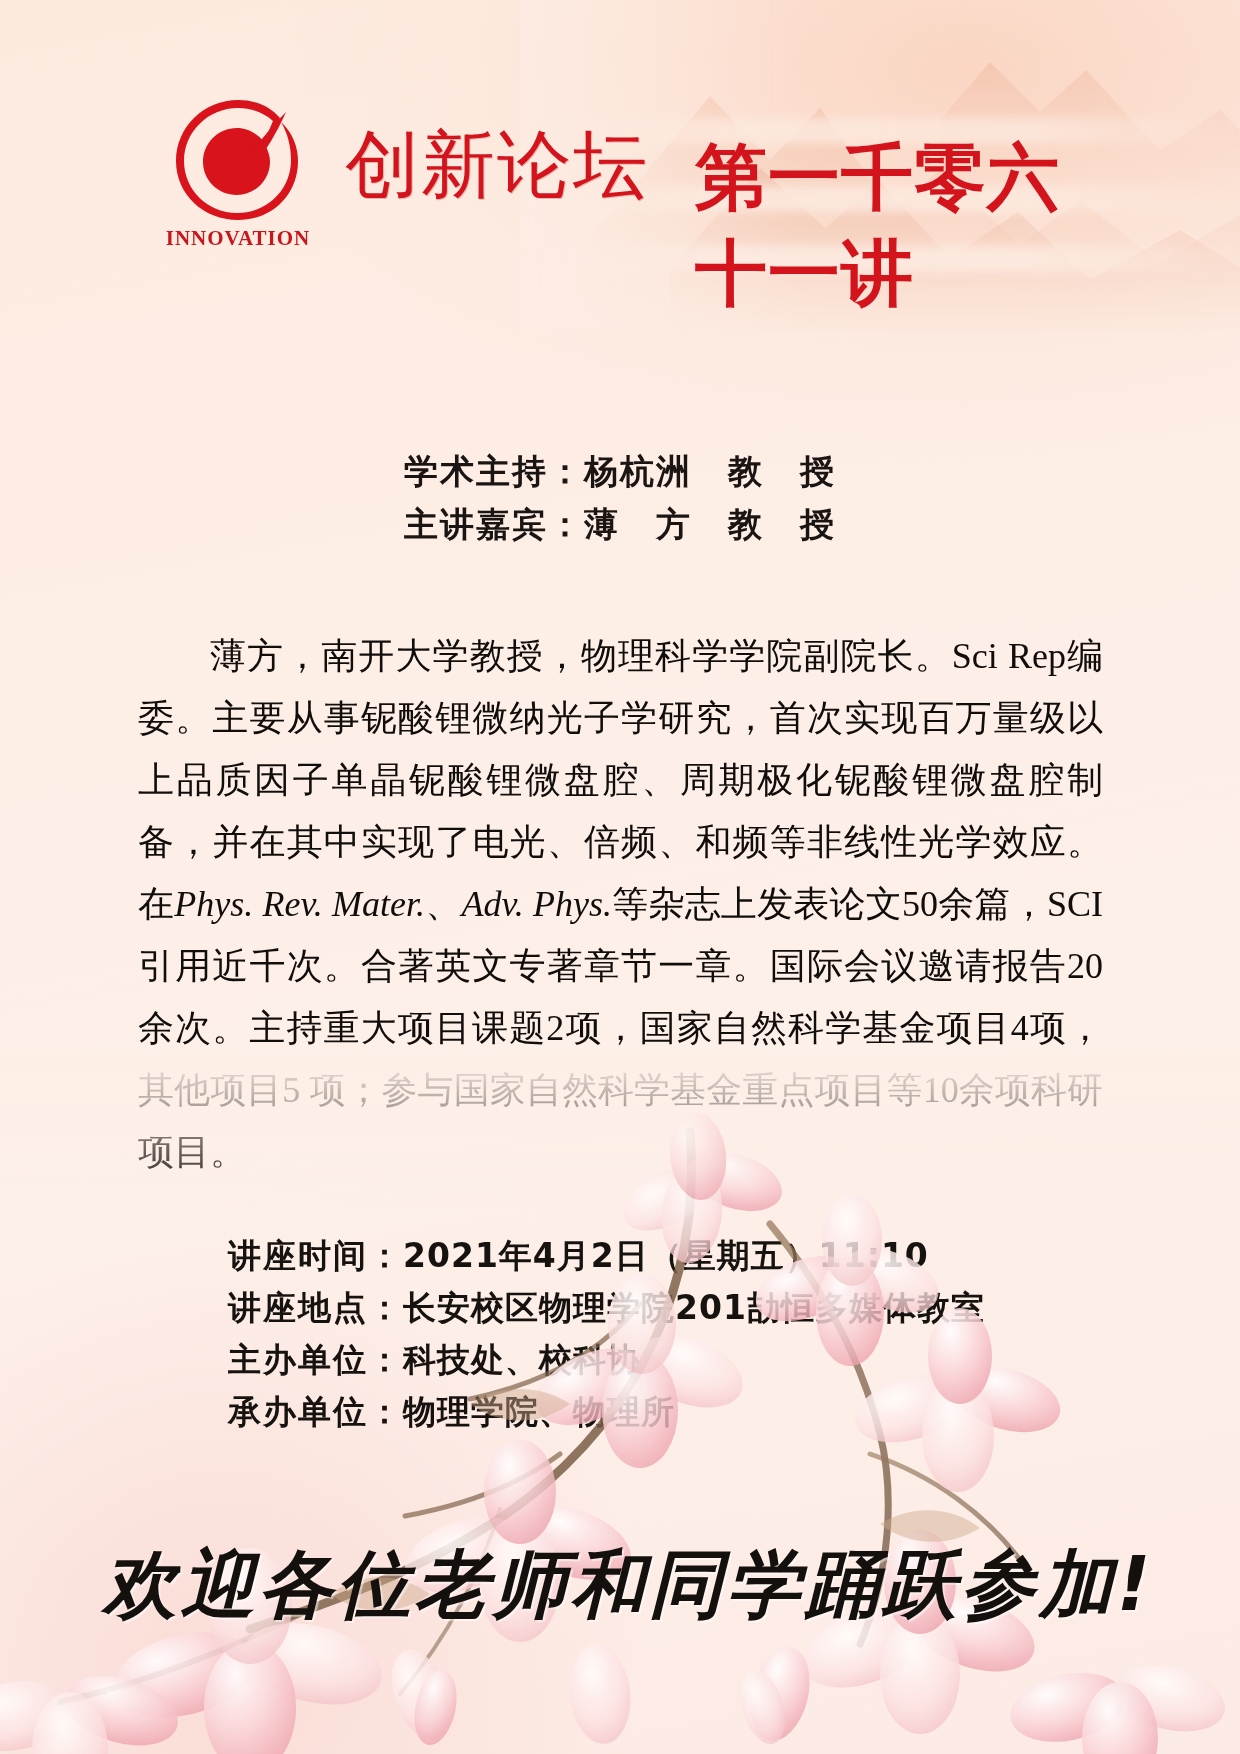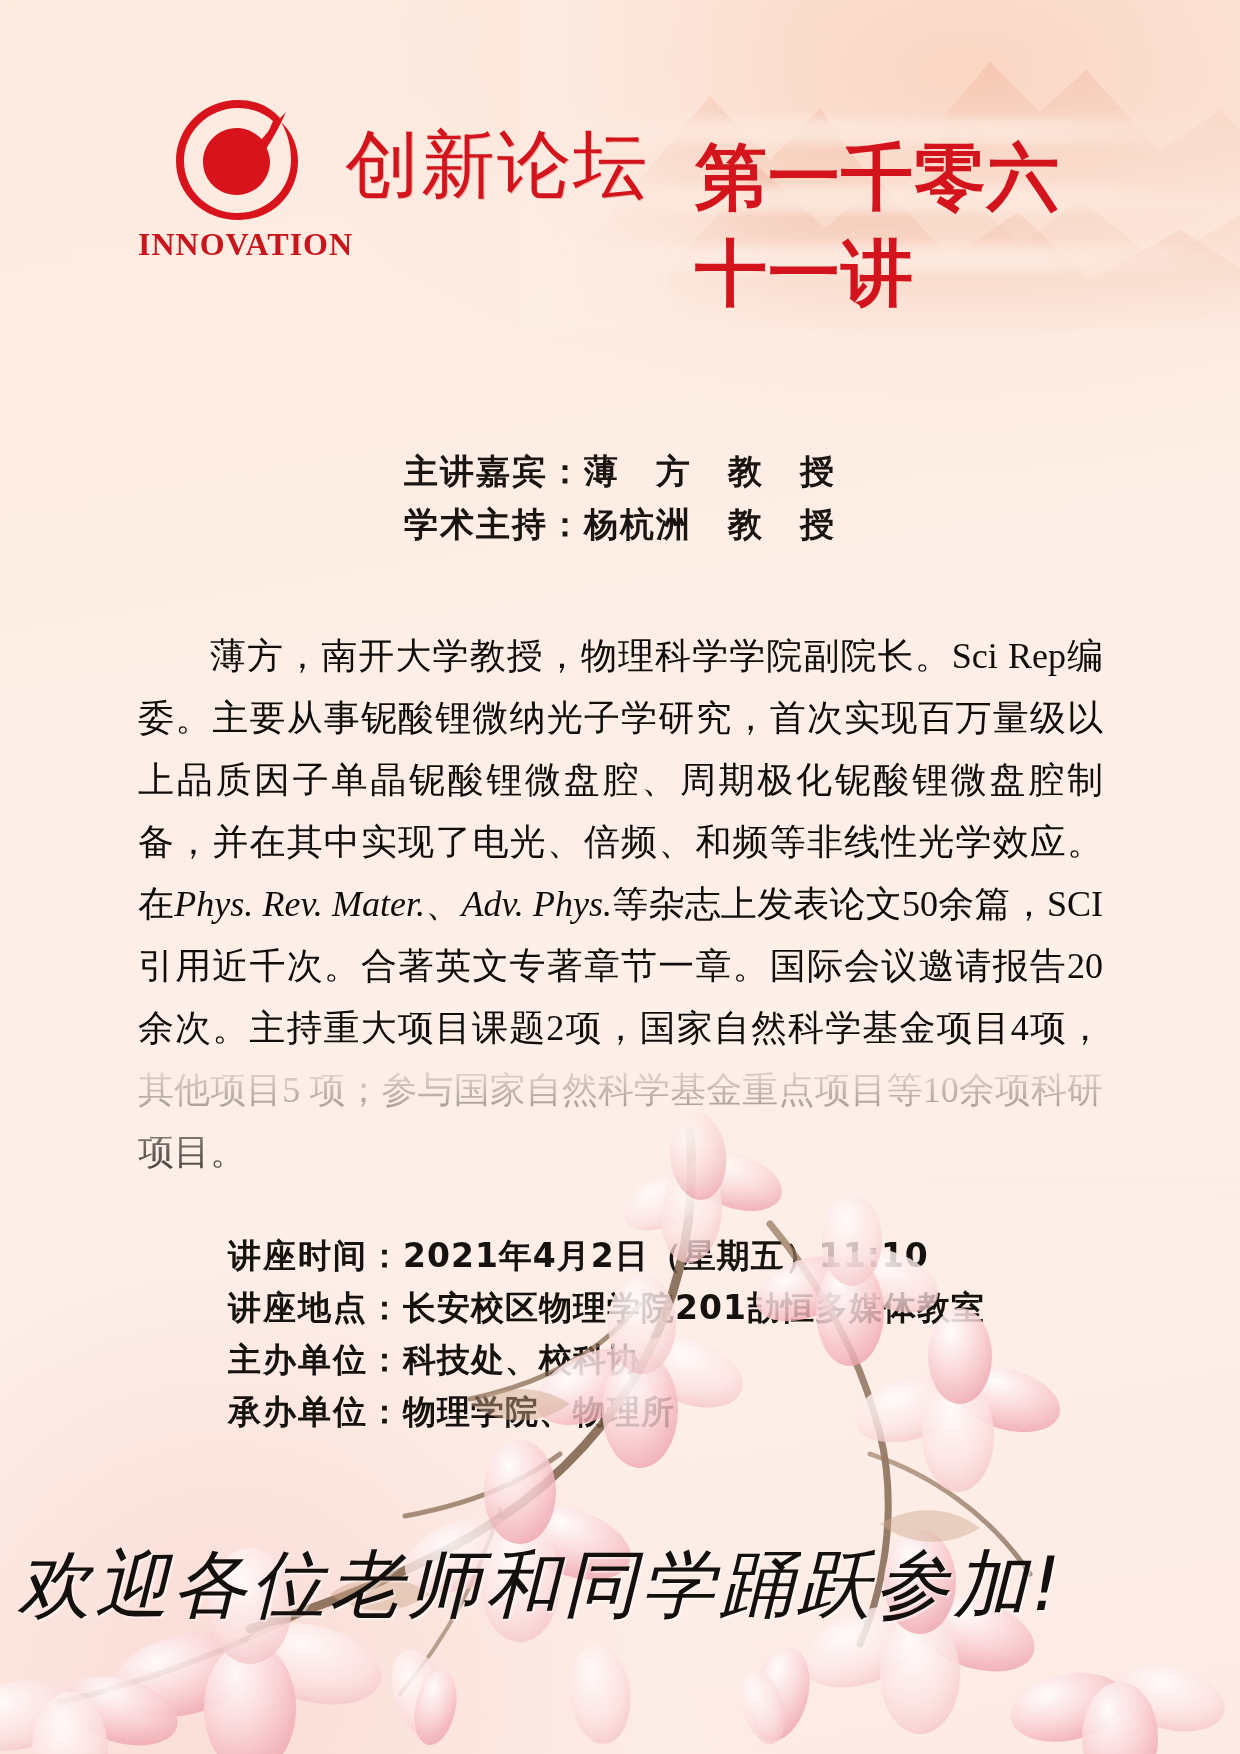--- a/index.html
+++ b/index.html
@@ -66,21 +66,21 @@
   }
   .logo-mark {
     width: 140px;
     height: 130px;
     margin: 0 auto;
   }
   .logo-text {
     margin-top: 2px;
     font-family: "Liberation Serif", serif;
     font-weight: bold;
-    font-size: 32px;
+    font-size: 21px;
     letter-spacing: 1px;
     color: #c8161d;
   }
   .title-main {
     position: absolute;
     left: 225px;
     top: 28px;
     font-family: "DejaVu Sans", sans-serif;
     font-weight: normal;
     font-size: 74px;
@@ -158,23 +158,23 @@
   }
   .info .lbl {
     letter-spacing: 2px;
   }
 
   
   .slogan {
     position: absolute;
     bottom: 118px;
     left: 17px; right: 0;
-    text-align: left;
-    font-family: "DejaVu Sans", sans-serif;
-    font-weight: normal;
+    text-align: center;
+    font-family: "DejaVu Sans", sans-serif;
+    font-weight: bold;
     font-style: italic;
     font-size: 74px;
     letter-spacing: 4px;
     color: #14100d;
     text-shadow: 2px 2px 1px rgba(255,255,255,0.5);
   }
 </style>
 </head>
 <body>
 
@@ -221,22 +221,22 @@
         </svg>
       </div>
       <div class="logo-text">INNOVATION</div>
     </div>
     <div class="title-main">创新论坛</div>
     <div class="title-sub">第一千零六十一讲</div>
   </div>
 
 
   <div class="speakers">
+    <div>学术主持：杨杭洲　教　授</div>
     <div>主讲嘉宾：薄　方　教　授</div>
-    <div>学术主持：杨杭洲　教　授</div>
   </div>
 
   <div class="bio"><span>薄方，南开大学教授，物理科学学院副院长。Sci Rep编委。主要从事铌酸锂微纳光子学研究，首次实现百万量级以上品质因子单晶铌酸锂微盘腔、周期极化铌酸锂微盘腔制备，并在其中实现了电光、倍频、和频等非线性光学效应。在</span><i>Phys. Rev. Mater.</i><span>、</span><i>Adv. Phys.</i><span>等杂志上发表论文50余篇，SCI引用近千次。合著英文专著章节一章。国际会议邀请报告20余次。主持重大项目课题2项，国家自然科学基金项目4项，其他项目5 项；参与国家自然科学基金重点项目等10余项科研项目。</span></div>
 
   <div class="info">
     <div>
       <span class="lbl">讲座时间：</span><span>2021年4月2日（星期五）11:10</span>
     </div>
     <div>
       <span class="lbl">讲座地点：</span><span>长安校区物理学院201劼恒多媒体教室</span>

